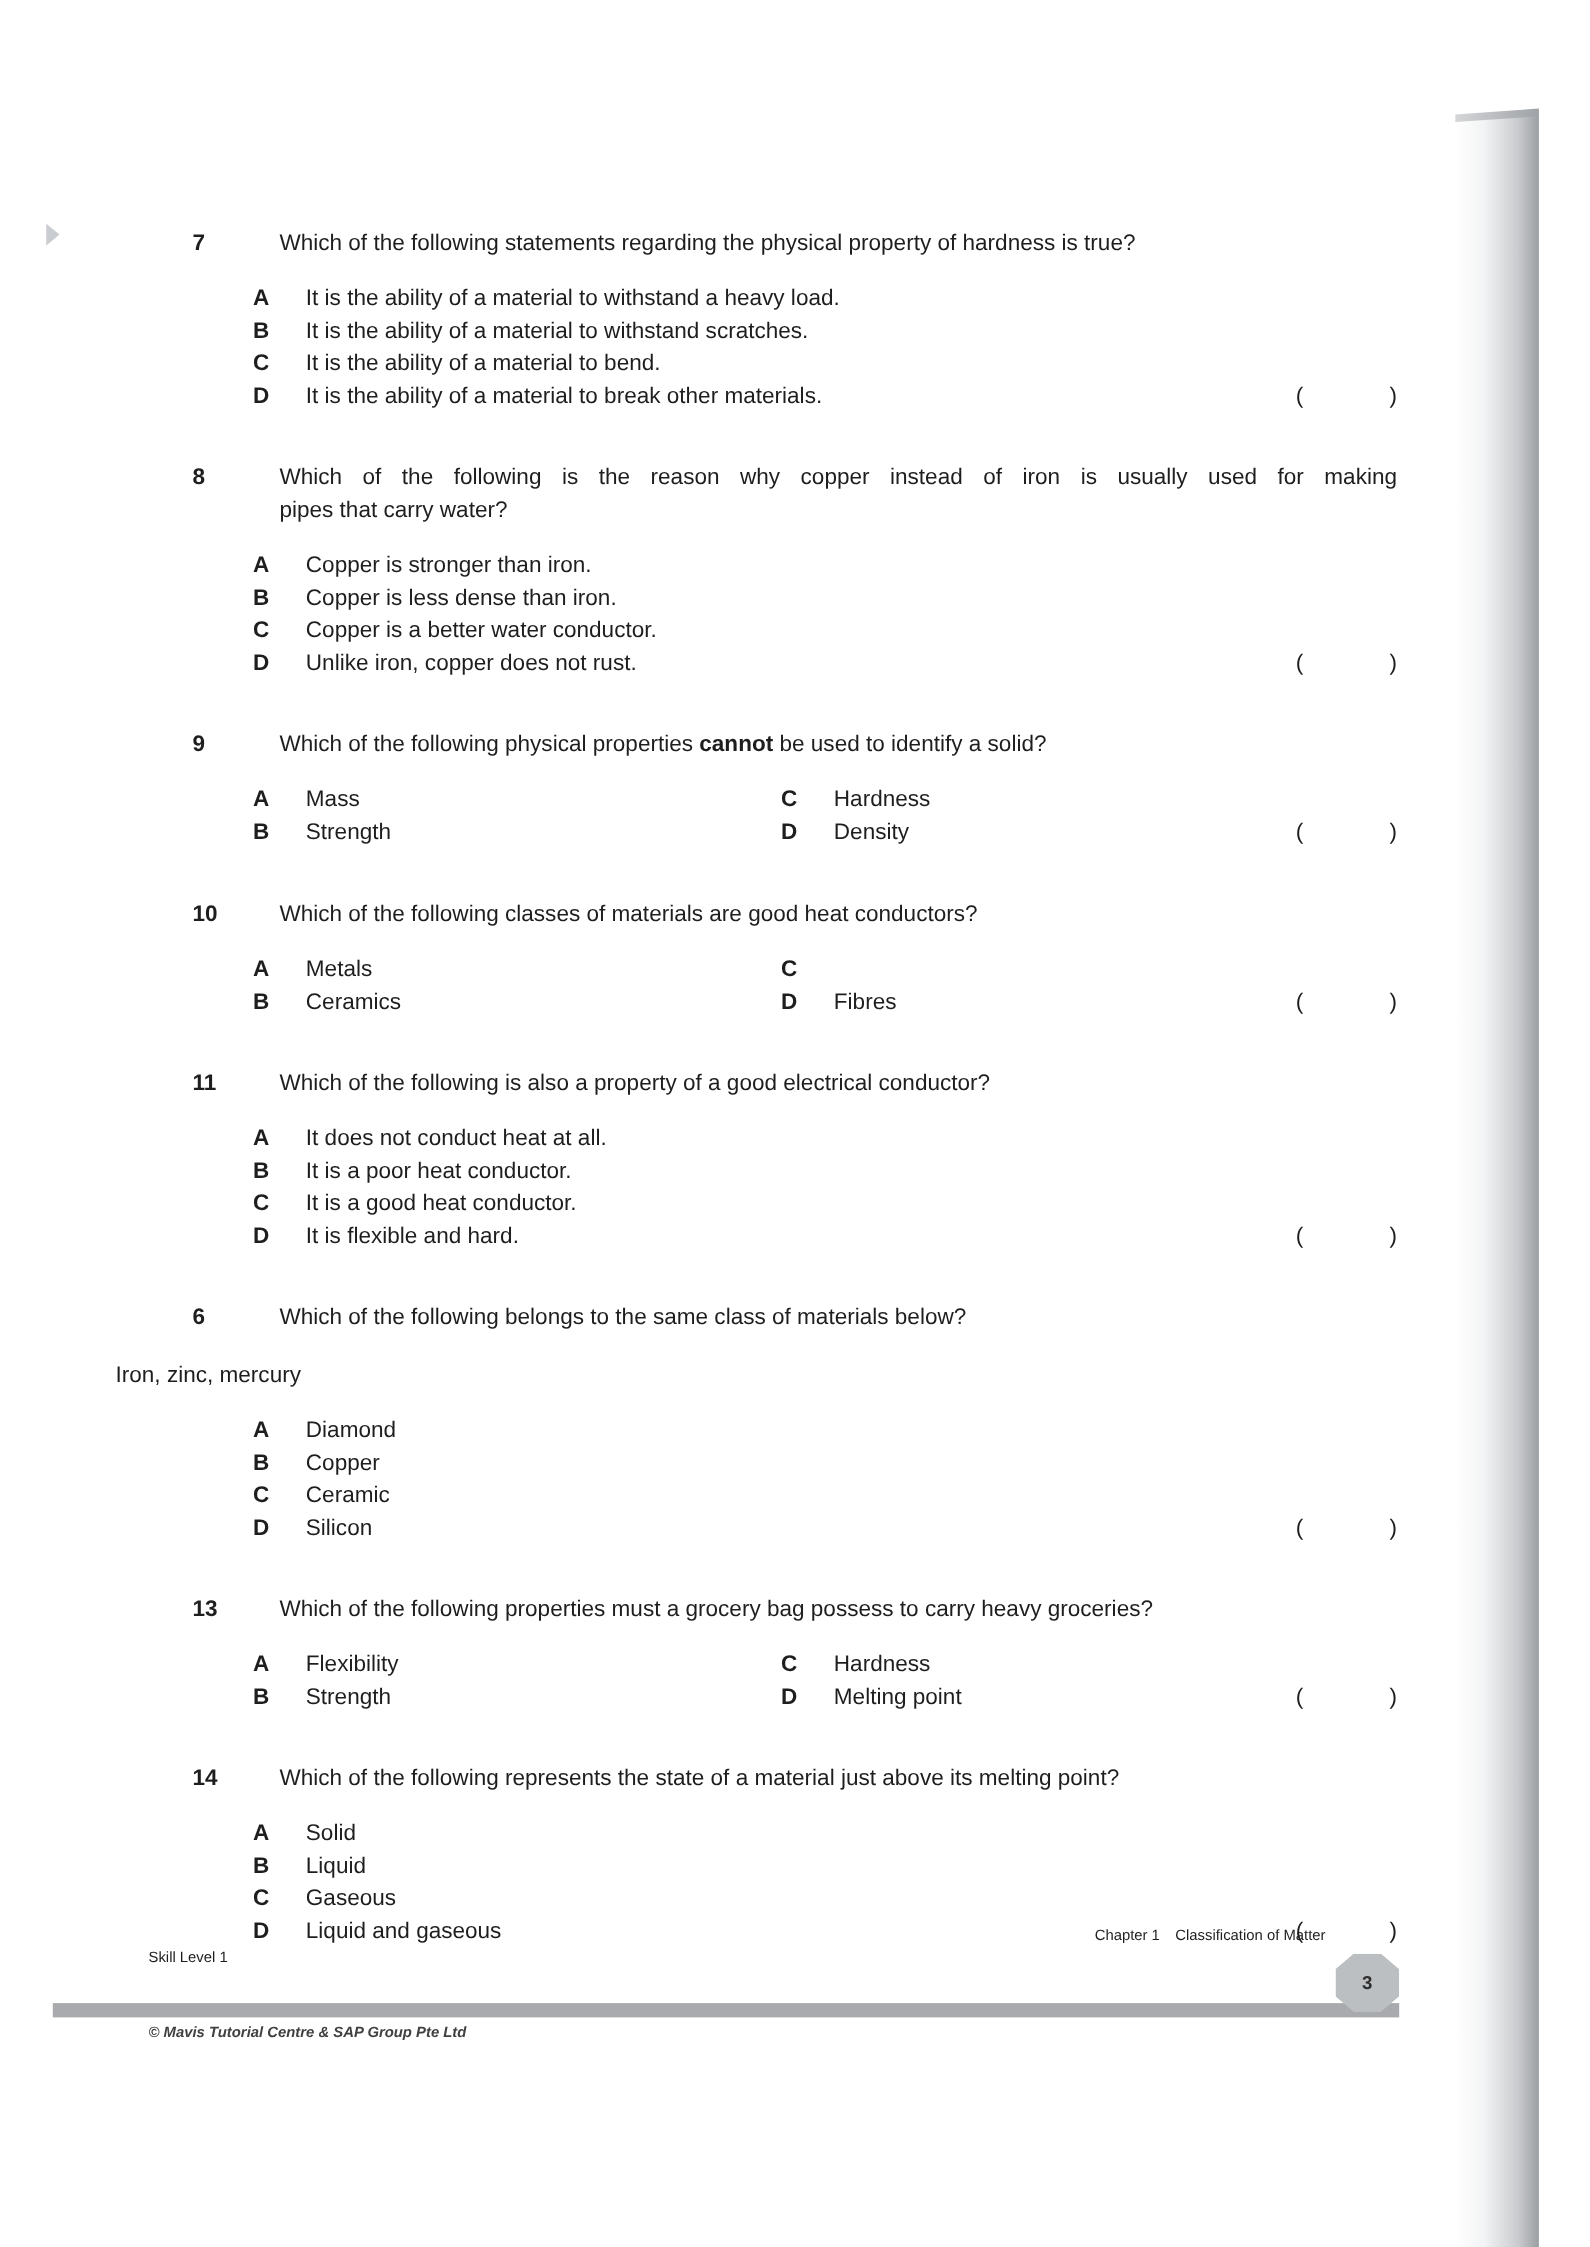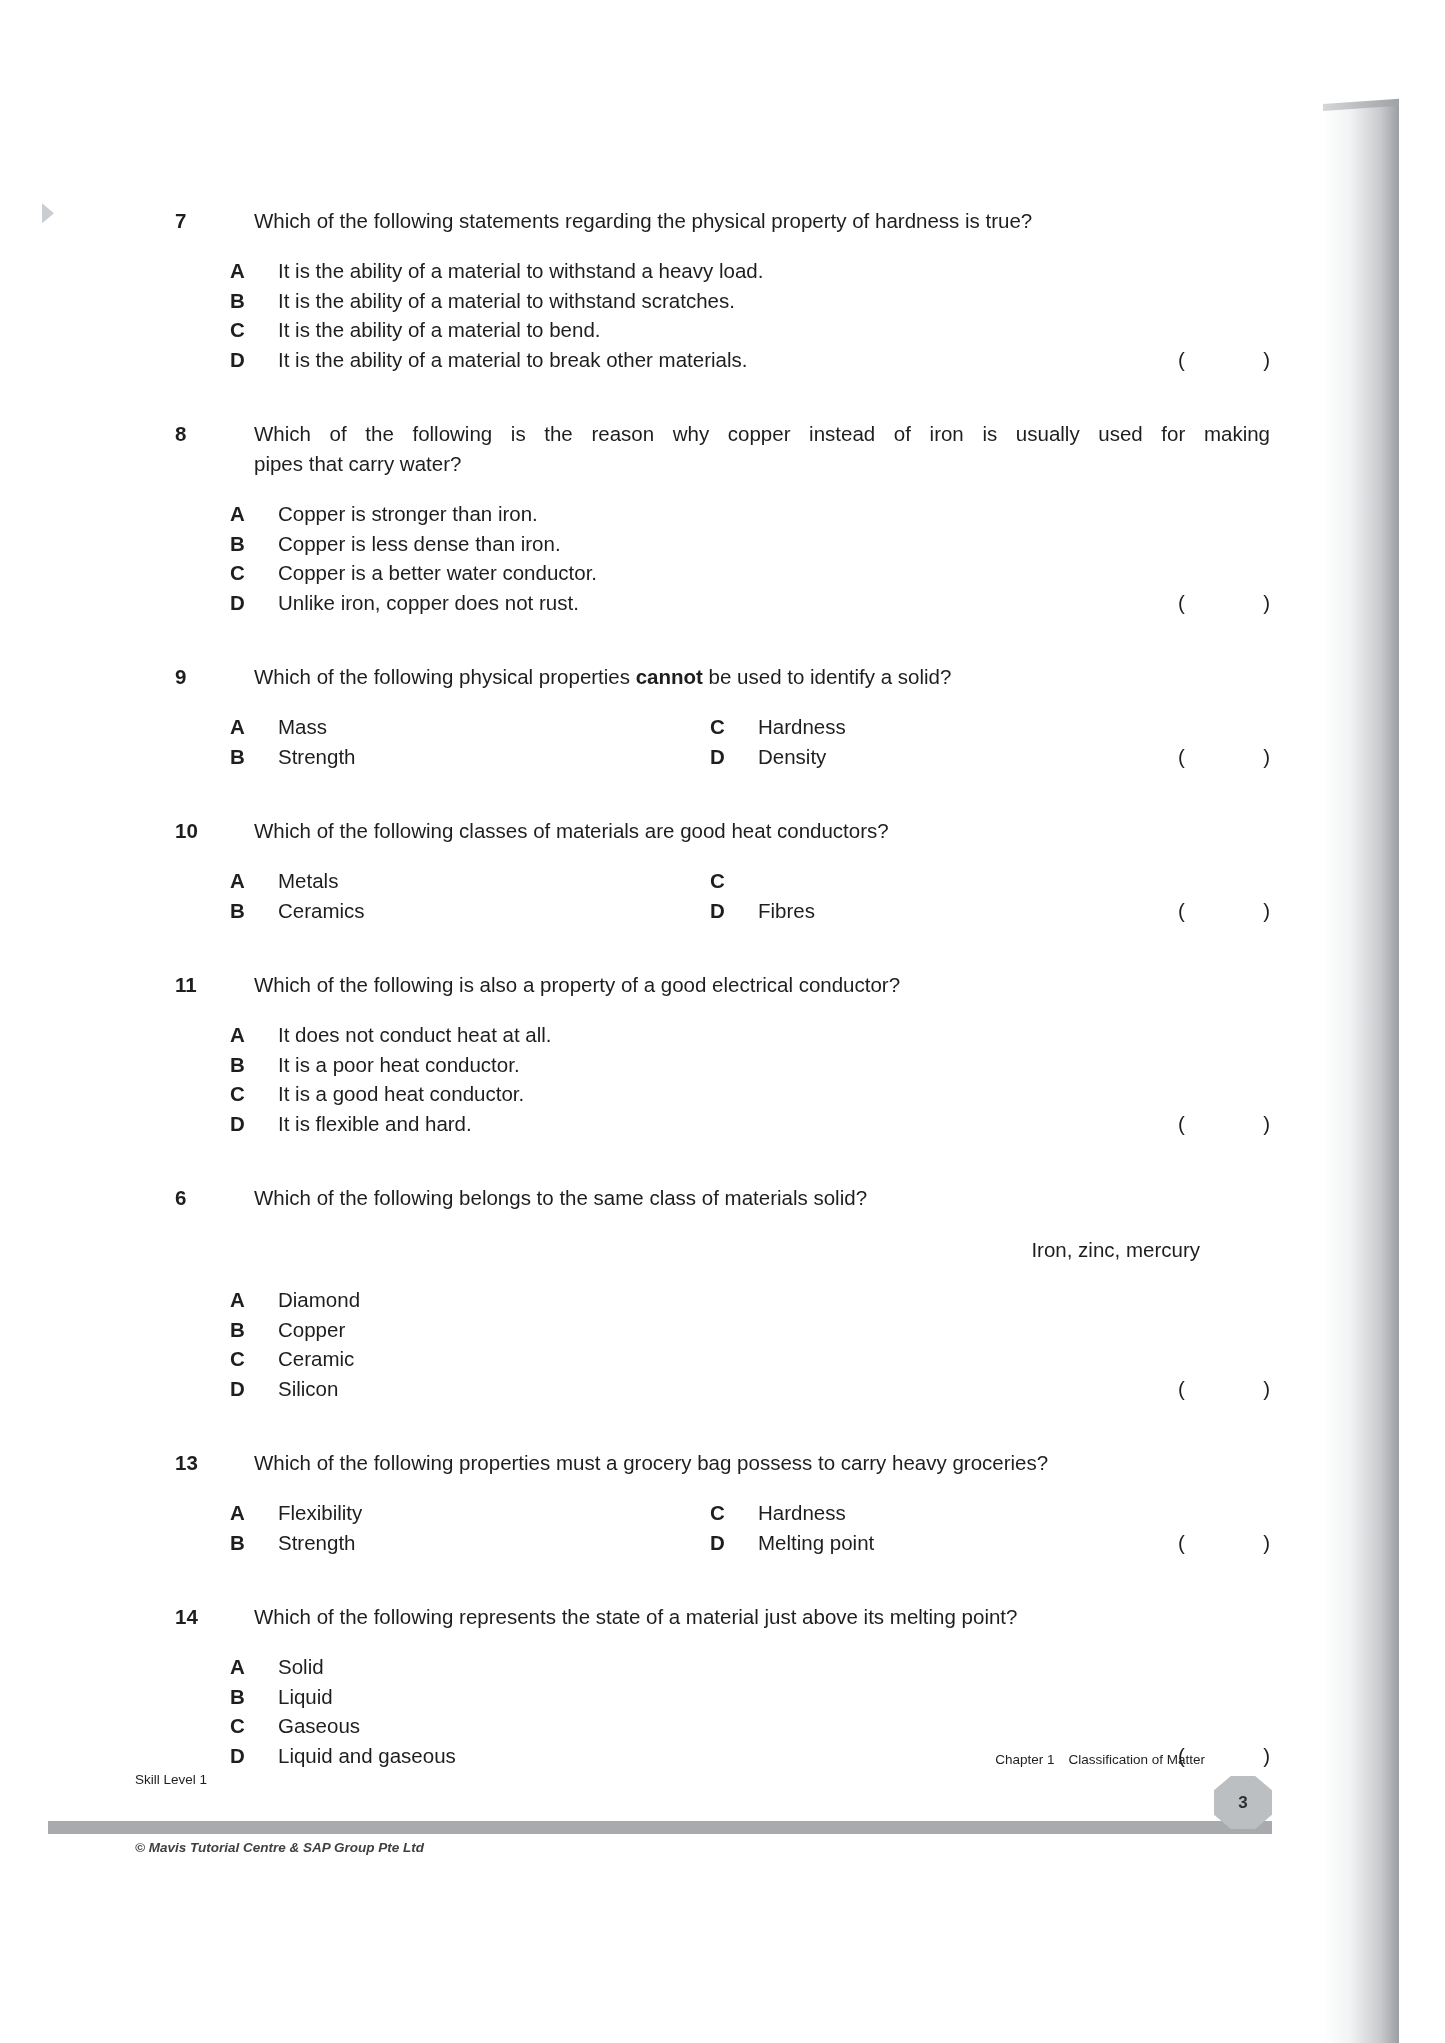--- a/index.html
+++ b/index.html
@@ -49,21 +49,21 @@
     line-height:30px;
   }
   .question { margin-bottom:45px; }
   .q-head { display:flex; }
   .q-num { flex:0 0 55px; font-weight:bold; }
   .q-text { width:1040px; }
   .q-text .line { text-align:justify;margin-left:24px; }
   .q-text .line.justify-last { text-align-last:justify; }
   .center-text {
     margin-top:22px;
-    text-align:right;
+    text-align:left;
     transform:translateX(-70px);
   }
   .options { position:relative; margin-left:55px; margin-top:20px; }
   .opt-row { position:relative; display:flex; line-height:29.5px; }
   .opt-row.two { display:grid; grid-template-columns:48px 432px 48px auto; }
   .opt-letter { flex:0 0 48px; font-weight:bold; }
   .opt-text { flex:1; }
   .blank {
     position:absolute;
     right:0; top:0;
@@ -268,21 +268,21 @@
             <span>)</span>
           </span>
         </div>
       </div>
     </div>
 
     <div class="question">
       <div class="q-head">
         <span class="q-num">6</span>
         <div class="q-text">
-          <div class="line">Which of the following belongs to the same class of materials solid?</div>
+          <div class="line">Which of the following belongs to the same class of materials below?</div>
         </div>
       </div>
       <div class="center-text">Iron, zinc, mercury</div>
       <div class="options">
         <div class="opt-row">
           <span class="opt-letter">A</span>
           <span class="opt-text">Diamond</span>
         </div>
         <div class="opt-row">
           <span class="opt-letter">B</span>

